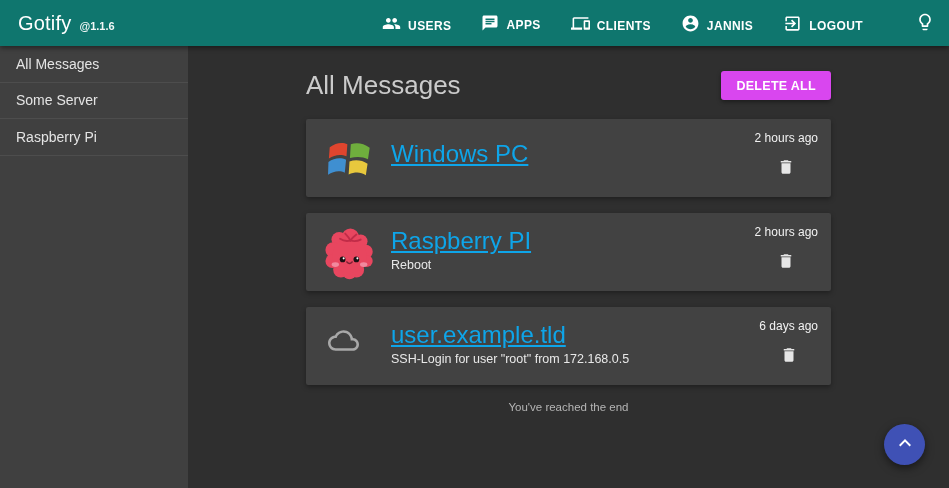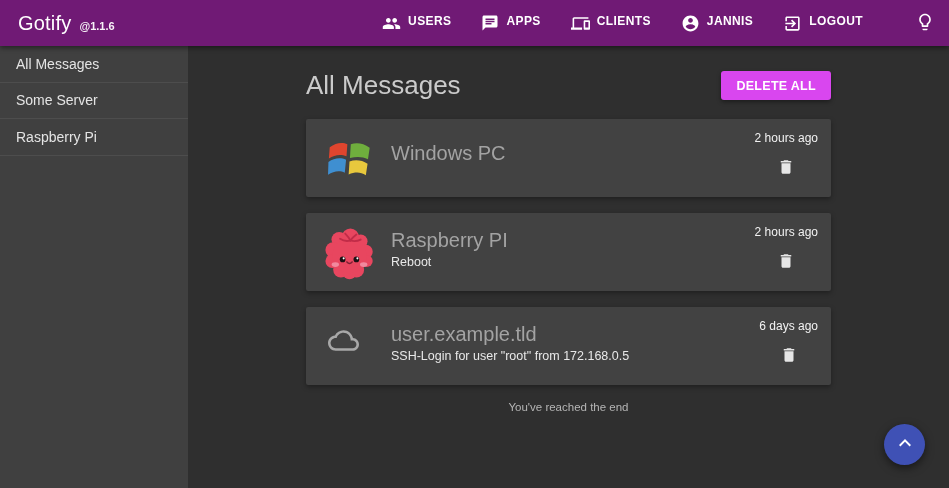--- a/index.html
+++ b/index.html
@@ -5,30 +5,30 @@
   * { margin:0; padding:0; box-sizing:border-box; }
   html,body { width:949px; height:488px; overflow:hidden; }
   body {
     font-family:"Liberation Sans","DejaVu Sans",sans-serif;
     background:#2f2f2f; color:#fff; position:relative;
   }
 
   
   .appbar {
     position:absolute; top:0; left:0; right:0; height:46px;
-    background:#701a75; display:flex; align-items:center;
+    background:#0f766e; display:flex; align-items:center;
     padding:0 14px 0 18px; box-shadow:0 2px 5px rgba(0,0,0,.45); z-index:10;
   }
   .brand { display:flex; align-items:baseline; gap:8px; }
   .brand-title { font-size:20px; font-weight:500; letter-spacing:.2px; }
   .brand-version { font-size:11px; font-weight:700; opacity:.95; }
   .appbar-spacer { flex:1; }
   .nav { display:flex; align-items:center; gap:30px; }
   .nav-item {
-    display:flex; align-items:flex-start; gap:7px; cursor:pointer;
+    display:flex; align-items:flex-end; gap:7px; cursor:pointer;
     font-size:12px; font-weight:700; letter-spacing:.4px; color:#fff;
     background:none; border:none; font-family:inherit;
   }
   .nav-item svg { display:block; }
   .icon-btn {
     background:none; border:none; cursor:pointer; color:#fff;
     margin-left:22px; display:flex; align-items:center;
   }
 
   
@@ -58,21 +58,21 @@
   }
 
   .card {
     position:relative; background:#424242; border-radius:2px;
     height:78px; margin-bottom:16px; display:flex; align-items:center;
     padding:0 16px; box-shadow:0 2px 5px rgba(0,0,0,.35);
   }
   .card-icon { width:55px; height:55px; flex:0 0 55px; margin-right:14px; }
   .card-icon svg { width:100%; height:100%; display:block; }
   .card-body { flex:1; min-width:0; padding-bottom:6px; }
-  .msg-title { font-size:20px; font-weight:400; color:#a3a3a3; margin-bottom:3px; }
+  .msg-title { font-size:24px; font-weight:400; color:#0ea5e9; margin-bottom:3px;text-decoration:underline; }
   .msg-text { font-size:12.5px; color:#e8e8e8; }
   .card-right {
     position:absolute; top:12px; right:13px;
     display:flex; align-items:center; gap:13px;flex-direction:column;
   }
   .msg-time { font-size:12px; font-weight:500; color:#f2f2f2; }
   .trash-btn { background:none; border:none; cursor:pointer; padding:0; color:#e6e6e6; display:flex; }
 
   .end-text { text-align:center; font-size:11.5px; color:#b5b5b5; margin-top:0; }
 

